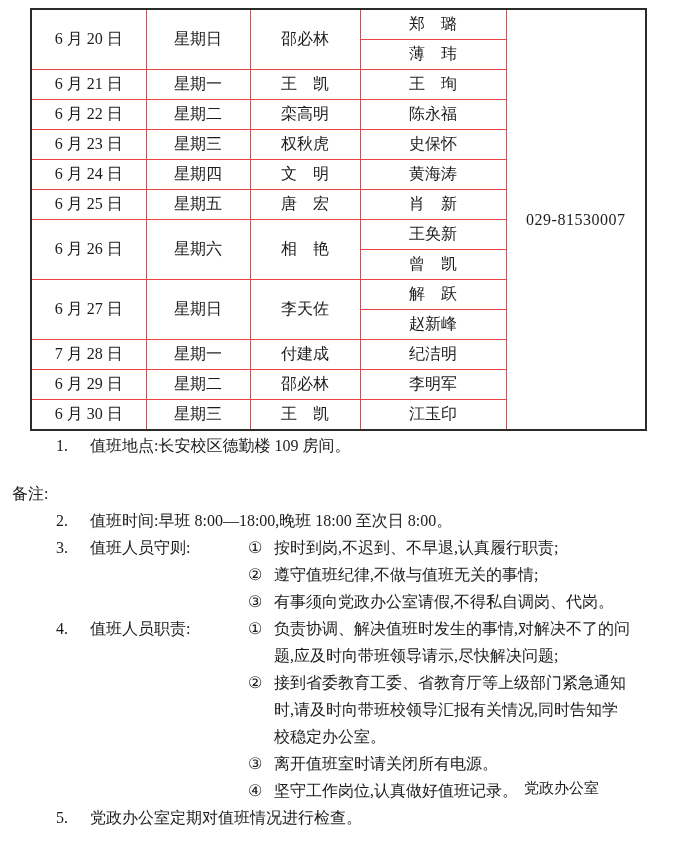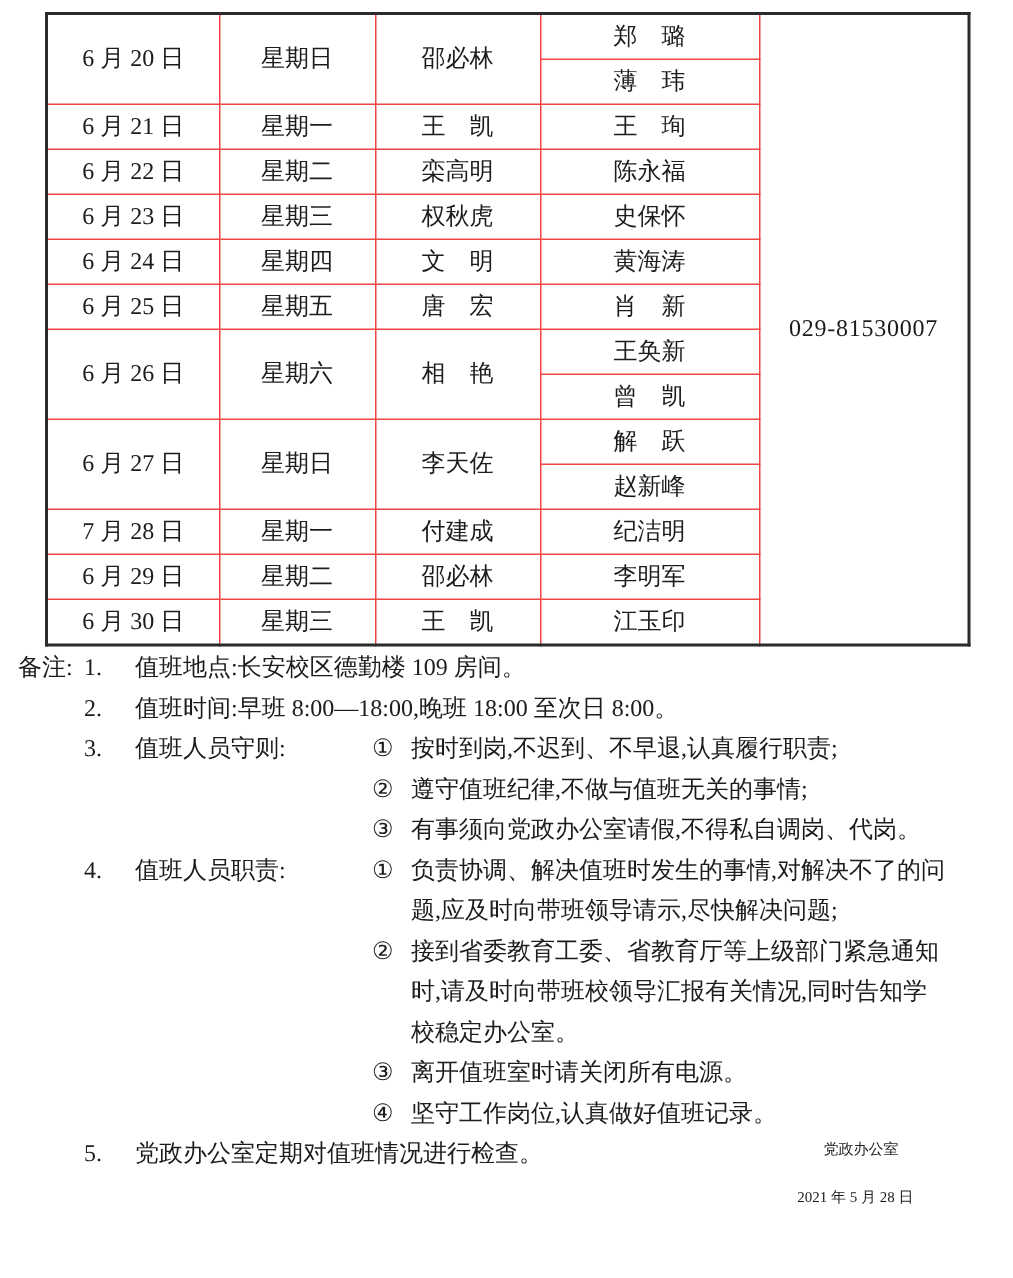--- a/index.html
+++ b/index.html
@@ -34,31 +34,31 @@
   .notes {
     position:absolute;
     left:0; top:432px;
     width:675px;
     font-size:16px;
     line-height:27px;
     padding-left:12px;
     box-sizing:border-box;
   }
   .note-line { display:flex; align-items:flex-start; }
-  .bz   { display:inline-block; width:44px; flex:0 0 44px; }
+  .bz   { display:inline-block; width:44px; flex:0 0 44px;margin-top:48px; }
   .sp   { display:inline-block; width:44px; flex:0 0 44px; }
   .num  { display:inline-block; width:34px; flex:0 0 34px; }
   .txt  { flex:1; }
   .note-title { display:inline-block; width:158px; flex:0 0 158px; }
   .subs { display:flex; flex-direction:column; flex:1; }
   .sub  { display:flex; align-items:flex-start; }
   .circ { display:inline-block; width:26px; flex:0 0 26px; }
   .stxt { display:inline-block; width:358px; }
   
-  .footer { position:absolute; left:0; top:751px; width:635px; font-size:10px; }
+  .footer { position:absolute; left:0; top:772px; width:635px; font-size:15px; }
   .f-line { text-align:right; line-height:32px; }
   .f-office { padding-right:36px; }
   .f-date   { padding-right:26px; }
 </style>
 </head>
 <body>
 
 <div class="page">
 
   <div class="table-wrap">
@@ -212,16 +212,15 @@
     <div class="note-line">
       <span class="sp"></span>
       <span class="num">5.</span>
       <span class="txt">党政办公室定期对值班情况进行检查。</span>
     </div>
 
   </div>
 
   <div class="footer">
     <div class="f-line f-office">党政办公室</div>
-    <div class="f-line f-date">2021 年 5 月 28 日</div>
   </div>
 
 </div>
 
 </body></html>

